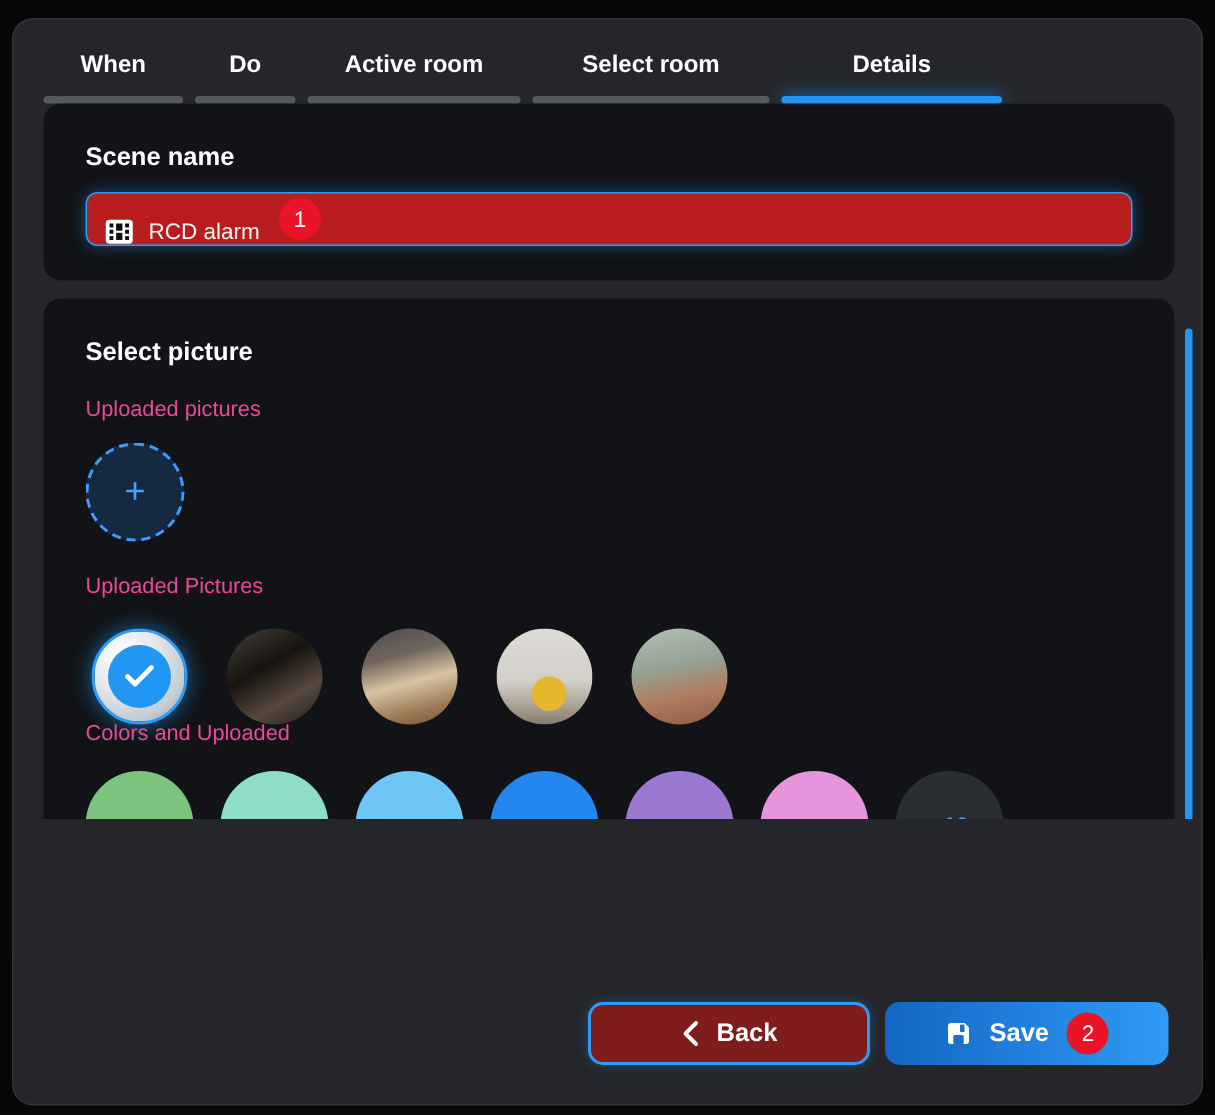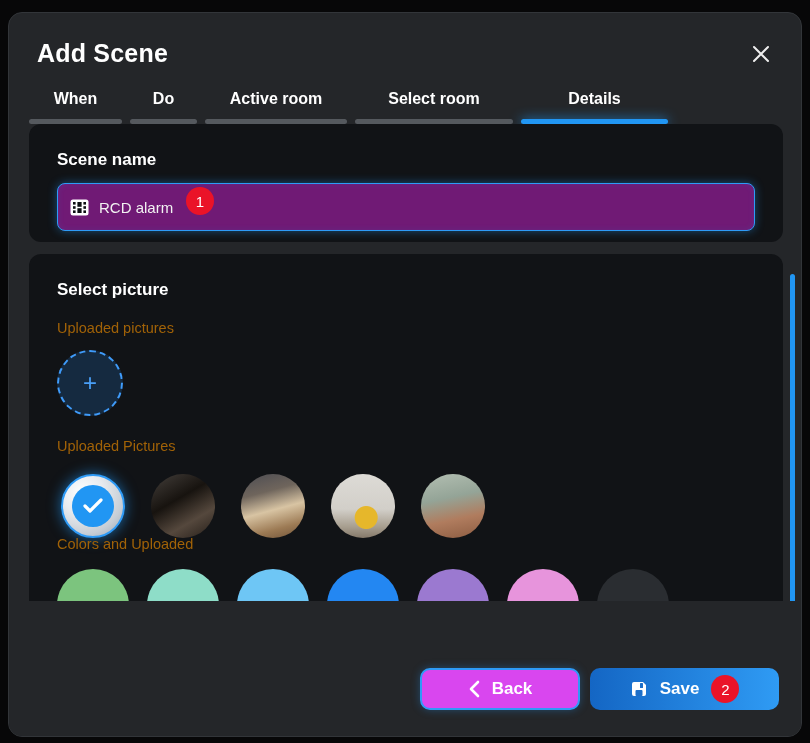--- a/index.html
+++ b/index.html
@@ -19,24 +19,24 @@
   .tab:nth-child(5){ width:147px; } .tab:nth-child(6){ width:99px; }
   .tab-label { font-size:16px; font-weight:bold; line-height:22px; }
   .tab-bar { width:100%; height:5px; border-radius:3px; background:#55595e; margin-top:9px; }
   .tab.active .tab-bar { background:#2196f3; box-shadow:0 0 12px rgba(33,150,243,.85); }
   
   .content { padding:0 20px; height:477px; overflow:hidden; position:relative; }
   .card { background:#111316; border-radius:12px; width:754px; }
   .card-1 { height:118px; padding:26px 28px 0; margin-bottom:12px; }
   .card-2 { height:430px; padding:26px 28px 0; }
   .card-title { font-size:17px; font-weight:bold; }
-  .sub-label { font-size:14.5px; color:#a16207; }
-  
-  .field { position:relative; margin-top:13px; height:48px; border:1px solid #2e9bf7; border-radius:8px;
-           background:#701a75; display:flex; align-items:center; padding:0 12px;
+  .sub-label { font-size:14.5px; color:#ec4899; }
+  
+  .field { position:relative; margin-top:13px; height:36px; border:1px solid #2e9bf7; border-radius:8px;
+           background:#b91c1c; display:flex; align-items:flex-end; padding:0 12px;
            box-shadow:0 0 10px rgba(33,150,243,.45), inset 0 0 6px rgba(33,150,243,.12); }
   .field input { background:transparent; border:none; outline:none; color:#f2f2f2;
                  font-family:"Liberation Sans", sans-serif; font-size:15px; margin-left:10px; width:480px; }
   .badge { min-width:28px; height:28px; border-radius:50%; background:#ea1328; color:#fff;
            font-size:15px; display:flex; align-items:center; justify-content:center; font-weight:normal; }
   .badge-in-field { position:absolute; left:128px; top:3px; }
   
   .upload-row { margin-top:20px; }
   .upload-circle { margin-top:14px; width:66px; height:66px; border-radius:50%;
                    border:2px dashed #3f9bfa; background:#152a40; display:flex; align-items:center;
@@ -62,40 +62,30 @@
                display:flex; align-items:center; justify-content:center; }
   .more-dot { font-size:15px; font-weight:bold; }
   
   .scrollbar { position:absolute; right:6px; top:150px; width:5px; height:502px; }
   .scroll-thumb { position:absolute; top:0; width:5px; height:436px; border-radius:3px; background:#2196f3; }
   
   .footer { position:absolute; left:0; right:0; bottom:0; height:100px; background:#242629;
             display:flex; justify-content:flex-end; align-items:flex-start; gap:10px; padding:32px 22px 0 0; }
   .btn { height:42px; border-radius:10px; display:flex; align-items:center; justify-content:center;
          font-size:17px; font-weight:bold; cursor:pointer; gap:12px; }
-  .btn-back { width:160px; background:#d946ef; border:2px solid #2e9bf7;
+  .btn-back { width:188px; background:#7f1d1d; border:2px solid #2e9bf7;
               box-shadow:0 0 8px rgba(33,150,243,.35); }
   .btn-save { width:189px; background:linear-gradient(90deg,#1466c4 0%,#2f9bf4 100%); }
   .icon { display:inline-flex; }
 </style>
 </head>
 <body>
 
 <div class="modal">
 
-  <div class="hdr">
-    <div class="title">Add Scene</div>
-    <div class="close-btn">
-      <span class="icon">
-        <svg width="22" height="22" viewBox="0 0 22 22">
-            <path d="M4 4 L18 18 M18 4 L4 18" stroke="#eee" stroke-width="2" stroke-linecap="round"></path>
-          </svg>
-      </span>
-    </div>
-  </div>
 
   <div class="tabs">
       <div class="tab">
         <span class="tab-label">When</span>
         <div class="tab-bar"></div>
       </div>
       <div class="tab">
         <span class="tab-label">Do</span>
         <div class="tab-bar"></div>
       </div>

